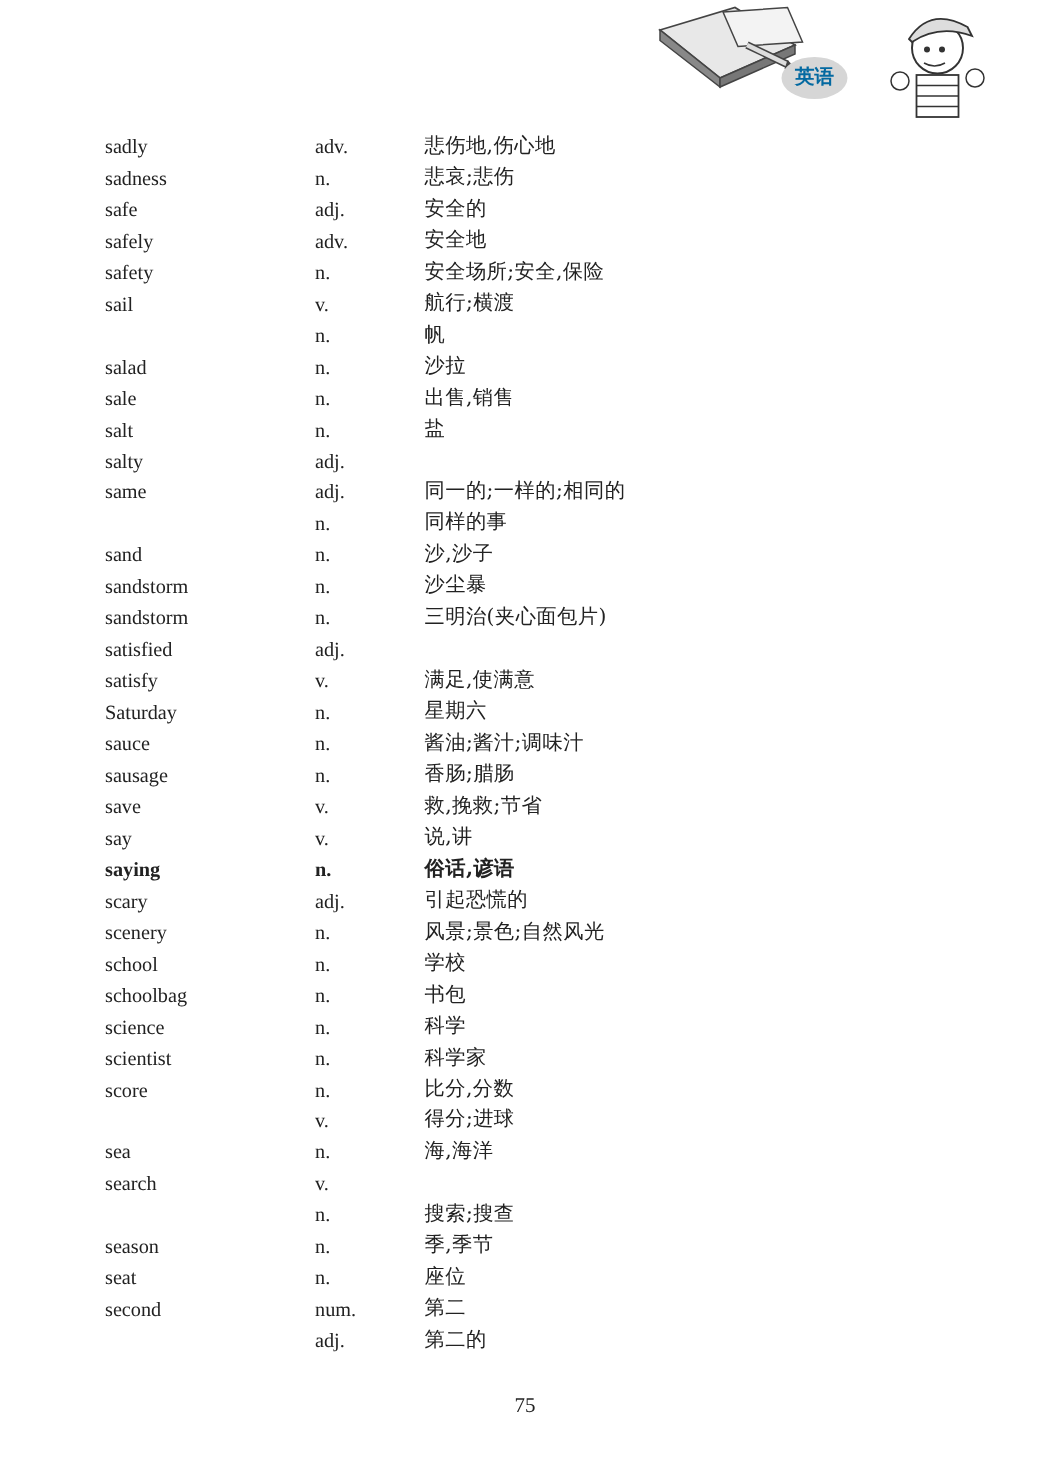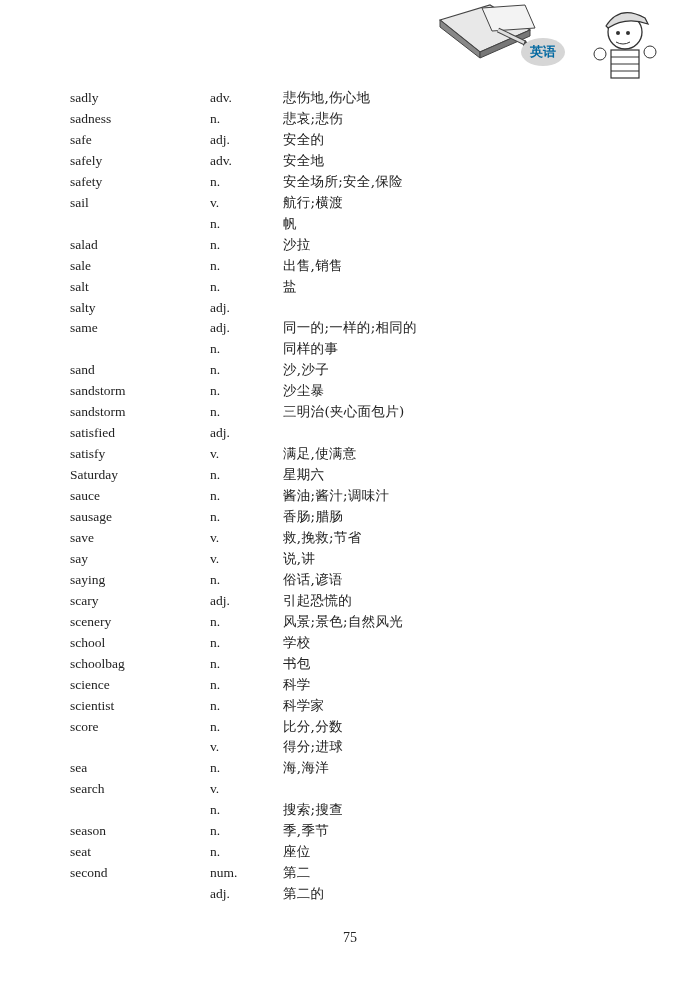--- a/index.html
+++ b/index.html
@@ -150,21 +150,21 @@
     <div class="row" style="top: 439.95px;">
       <span class="word">save</span>
       <span class="pos">v.</span>
       <span class="meaning">救,挽救;节省</span>
     </div>
     <div class="row" style="top: 460.9px;">
       <span class="word">say</span>
       <span class="pos">v.</span>
       <span class="meaning">说,讲</span>
     </div>
-    <div class="row" style="top: 481.85px;">
+    <div class="row" style="top: 481.85px; font-weight: bold;">
       <span class="word">saying</span>
       <span class="pos">n.</span>
       <span class="meaning">俗话,谚语</span>
     </div>
     <div class="row" style="top: 502.8px;">
       <span class="word">scary</span>
       <span class="pos">adj.</span>
       <span class="meaning">引起恐慌的</span>
     </div>
     <div class="row" style="top: 523.75px;">

